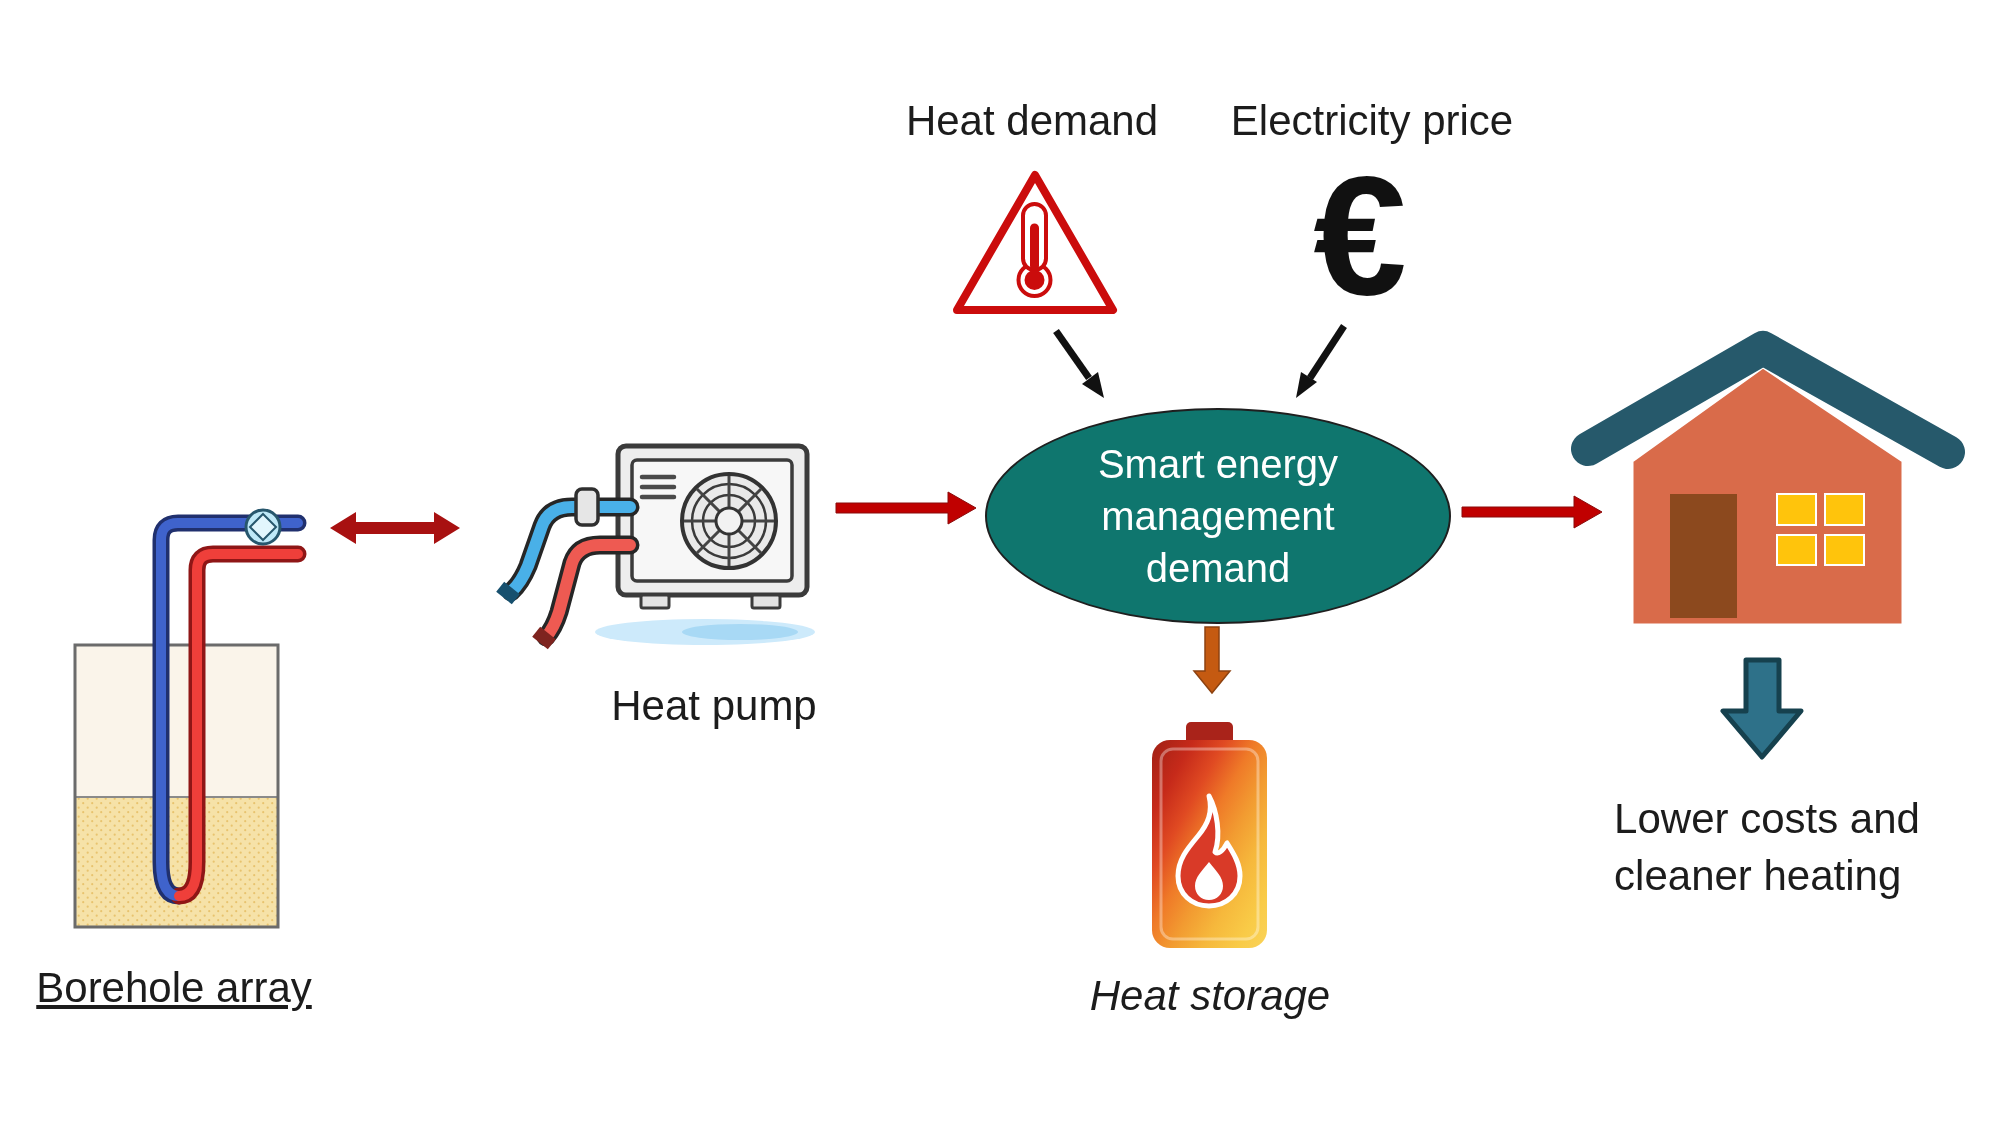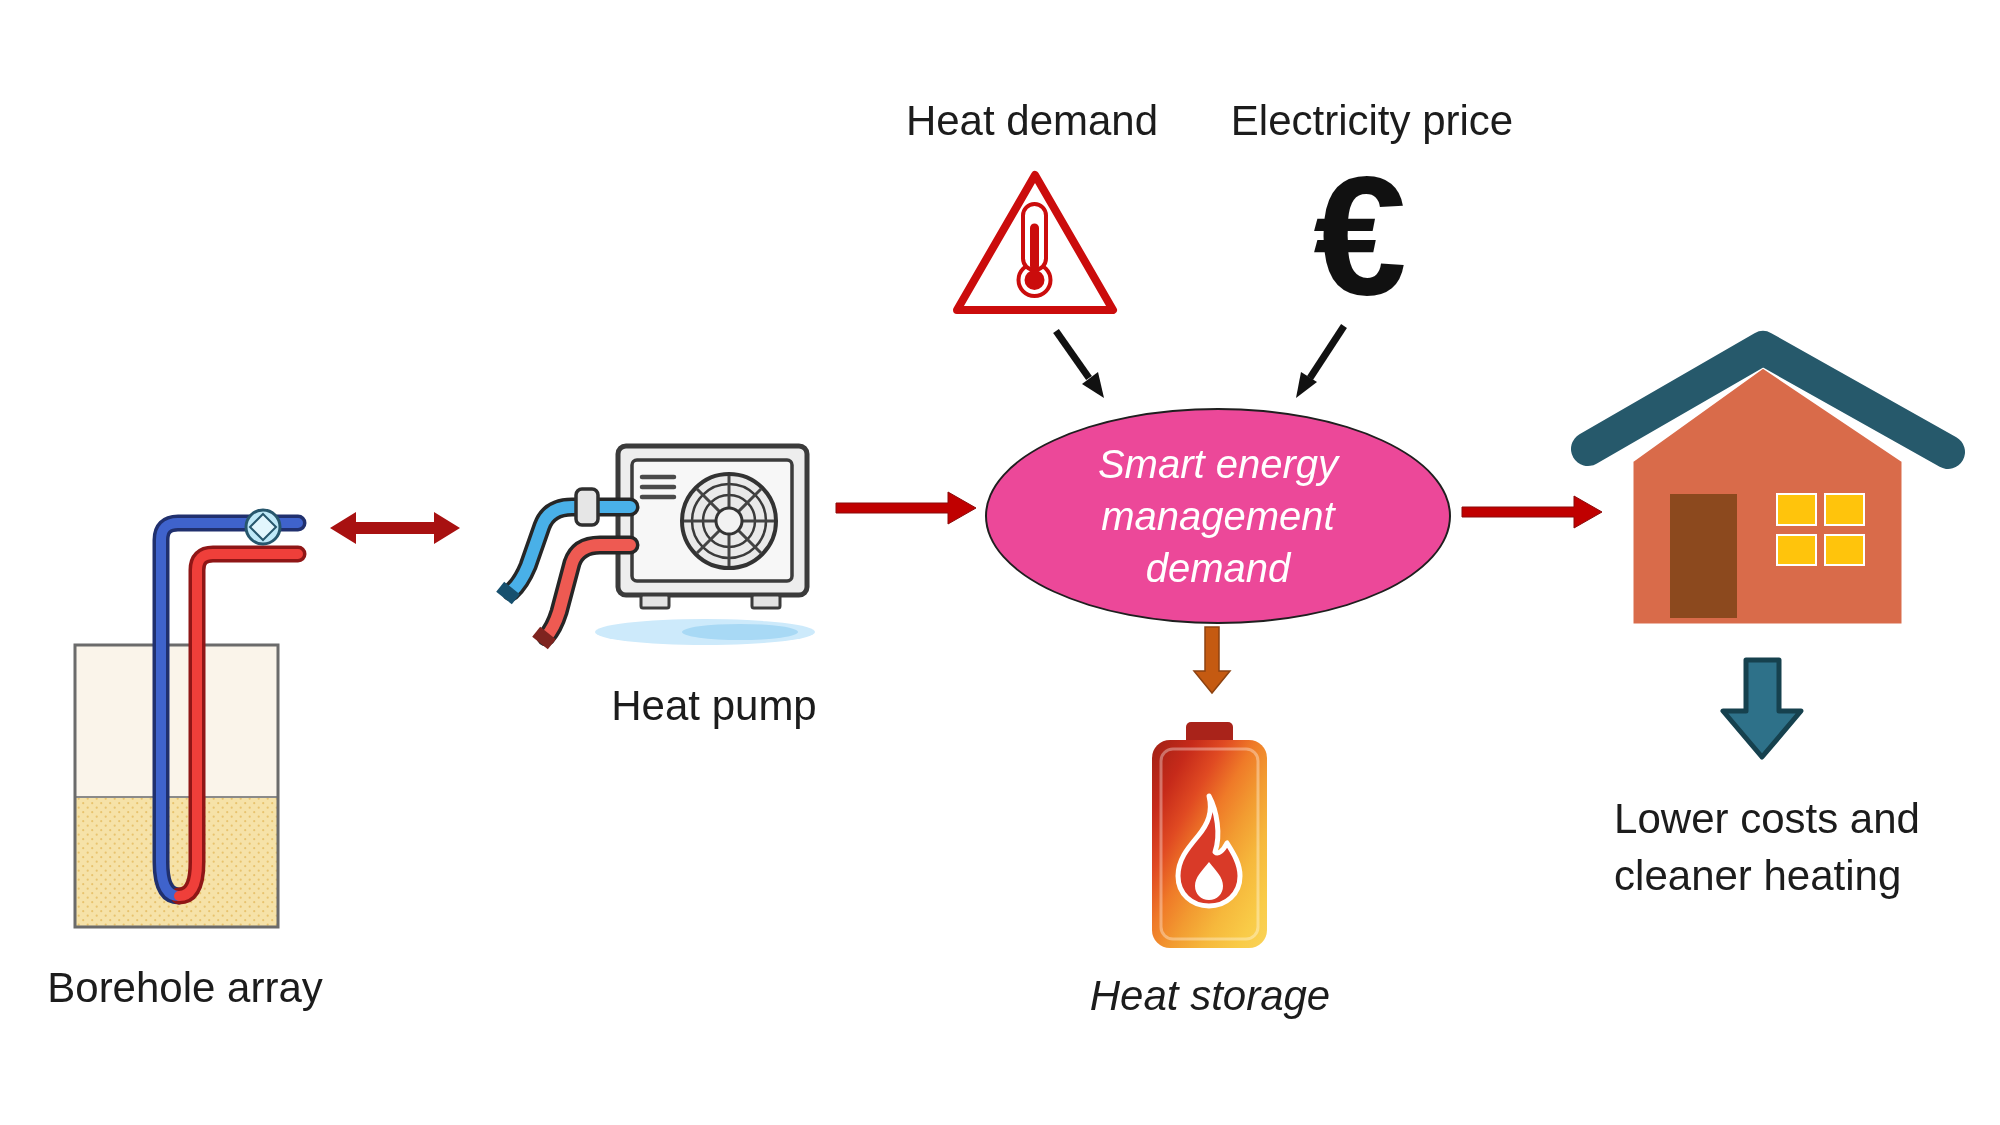--- a/index.html
+++ b/index.html
@@ -23,30 +23,29 @@
     position:absolute;
     transform:translateX(-50%);
     font-size:168px;
     font-weight:600;
     color:#111;
     line-height:1;
   }
   .ems{
     position:absolute;
     left:985px;top:408px;width:466px;height:216px;
-    background:#ec4899;
+    background:#0f766e;
     border:2px solid #1f1f1f;
     border-radius:50%;
     display:flex;flex-direction:column;
     align-items:center;justify-content:center;
     color:#ffffff;
     font-size:40px;line-height:52px;
     text-align:center;
     box-sizing:border-box;
-    font-style:italic;
   }
   .outcome{
     position:absolute;
     transform:translateX(-50%);
     font-size:42px;line-height:57px;
     color:#1c1c1c;text-align:left;white-space:nowrap;
   }
 </style>
 </head>
 <body>
@@ -184,20 +183,20 @@
   <div class="ems">
     <div>Smart energy</div>
     <div>management</div>
     <div>demand</div>
   </div>
 
   <div class="lbl" style="left:1032px;top:97px;">Heat demand</div>
   <div class="lbl" style="left:1372px;top:97px;">Electricity price</div>
   <div class="euro" style="left:1360px;top:152px;">€</div>
   <div class="lbl" style="left:714px;top:682px;">Heat pump</div>
-  <div class="lbl" style="left:185px;top:964px;">Borehole array</div>
+  <div class="lbl" style="left:174px;top:964px;text-decoration:underline;">Borehole array</div>
   <div class="lbl" style="left:1210px;top:972px;font-style:italic;">Heat storage</div>
   <div class="outcome" style="left:1767px;top:790px;">
     <div>Lower costs and</div>
     <div>cleaner heating</div>
   </div>
 
 </div>
 
 </body></html>

